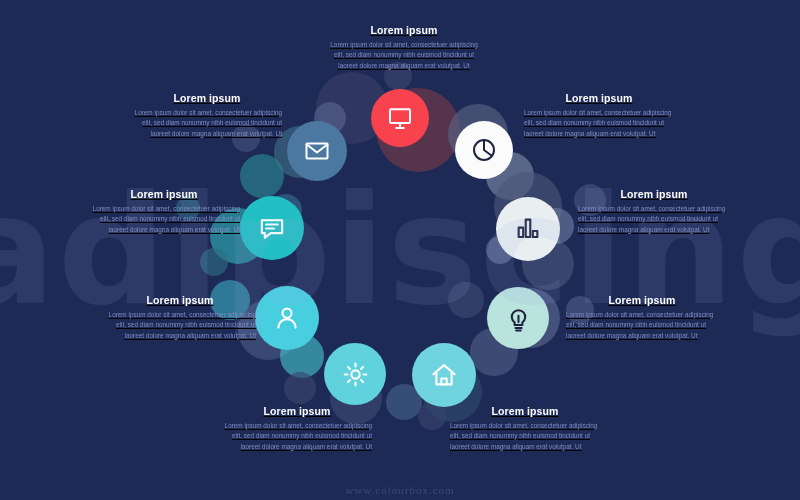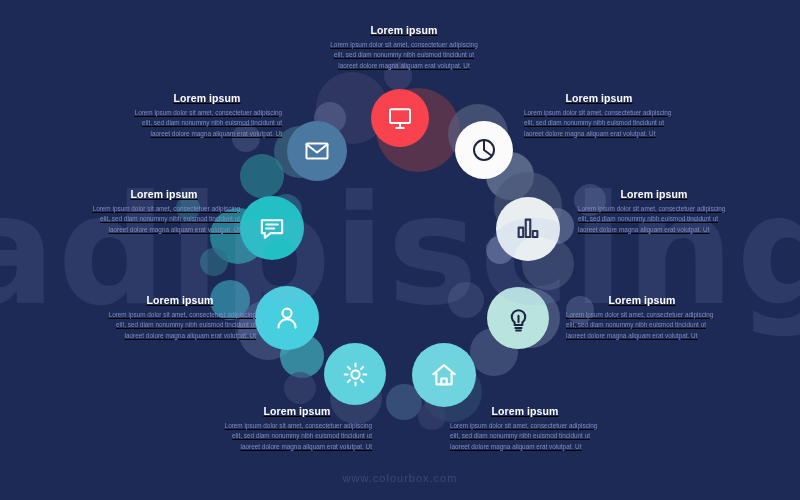--- a/index.html
+++ b/index.html
@@ -20,22 +20,22 @@
     display:flex; align-items:center; justify-content:center;
     font-family:"DejaVu Sans", sans-serif;
     font-size:152px; font-weight:700; letter-spacing:2px;
     color:rgba(150,170,225,0.13);
     pointer-events:none; user-select:none;
     z-index:6;
   }
   .wm2 {
     position:absolute; left:0; top:0; width:800px; height:500px;
     display:flex; align-items:flex-end; justify-content:center;
-    padding-bottom:16px;
-    font-family:Liberation Sans, sans-serif;
+    padding-bottom:4px;
+    font-family:Liberation Serif, serif;
     font-size:11px; letter-spacing:1px;
     color:rgba(160,180,230,0.22);
     pointer-events:none; user-select:none; z-index:7;
   }
 
   
   .opt {
     position:absolute; border-radius:50%;
     display:flex; align-items:center; justify-content:center;
     z-index:4;

